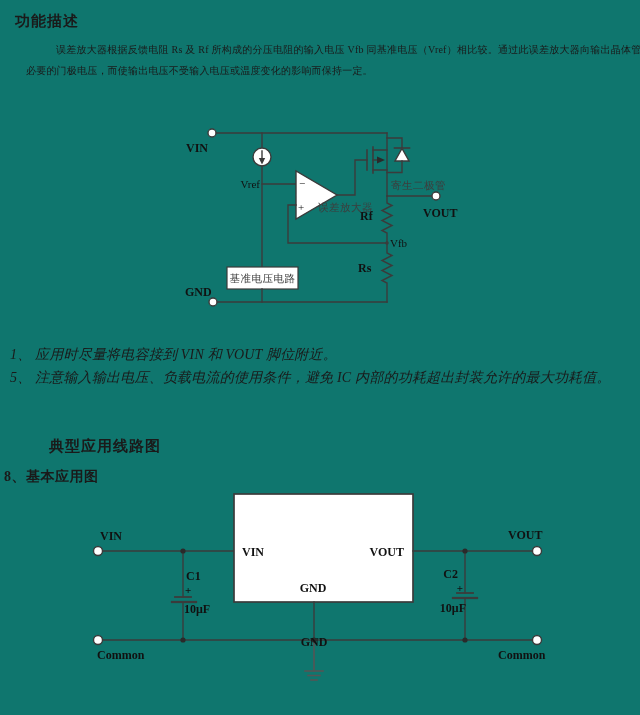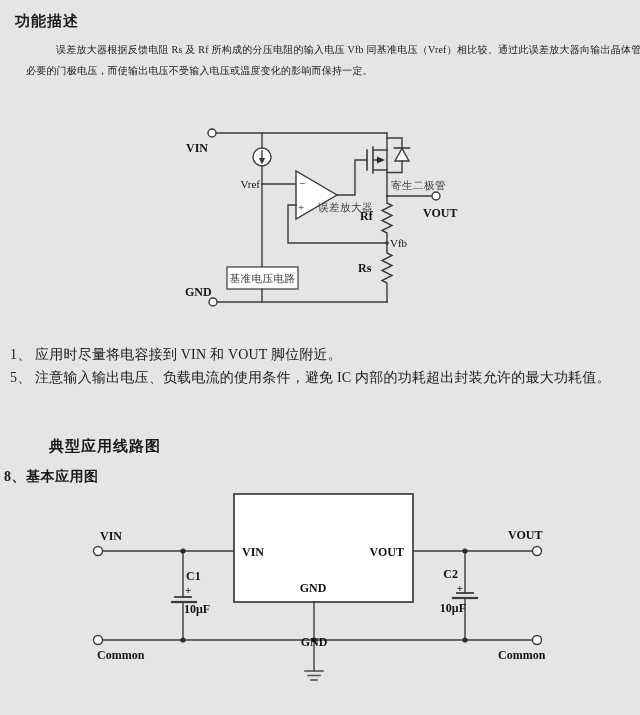--- a/index.html
+++ b/index.html
@@ -1,17 +1,17 @@
 <!DOCTYPE html>
 <html><head>
 <meta charset="utf-8">
 <style>
   html,body{margin:0;padding:0;background:#fff;}
   #page{
-    position:relative;width:640px;height:715px;background:#e5e5e5;
+    position:relative;width:640px;height:715px;background:#0f766e;
     font-family:"Liberation Serif","DejaVu Serif",serif;color:#1a1a1a;
     overflow:hidden;
   }
   .abs{position:absolute;}
   .h1{font-size:15px;font-weight:bold;letter-spacing:1px;}
   .body-par{
     width:636px;font-size:10px;line-height:21px;text-align:justify;
     text-indent:30px;letter-spacing:0.2px;margin-left:24px;
   }
   .notes{font-size:14px;line-height:22.5px;letter-spacing:0.2px;}
@@ -87,21 +87,21 @@
     <text x="318" y="211" class="cn">误差放大器</text>
     <text x="391" y="189" class="cn">寄生二极管</text>
     <text x="423" y="217" class="lat">VOUT</text>
     <text x="360" y="220" class="lat">Rf</text>
     <text x="390" y="247" class="small">Vfb</text>
     <text x="358" y="272" class="lat">Rs</text>
     <text x="262.5" y="282" class="cn" text-anchor="middle" fill="#222">基准电压电路</text>
     <text x="185" y="296" class="lat">GND</text>
   </svg>
 
-  <div class="abs notes" style="left:10px;top:344px;">
+  <div class="abs notes" style="left:10px;top:344px;font-style:italic;">
     <div>1、 应用时尽量将电容接到 VIN 和 VOUT 脚位附近。</div>
     <div>5、 注意输入输出电压、负载电流的使用条件，避免 IC 内部的功耗超出封装允许的最大功耗值。</div>
   </div>
 
   <div class="abs h2" style="left:18px;top:437px;">典型应用线路图</div>
   <div class="abs h3" style="left:4px;top:468px;">8、基本应用图</div>
 
   <svg class="abs" style="left:88px;top:490px;" width="460" height="200" viewBox="88 490 460 200">
     <g stroke="#3b3b3b" stroke-width="1.4" fill="none" stroke-linecap="square">
 

